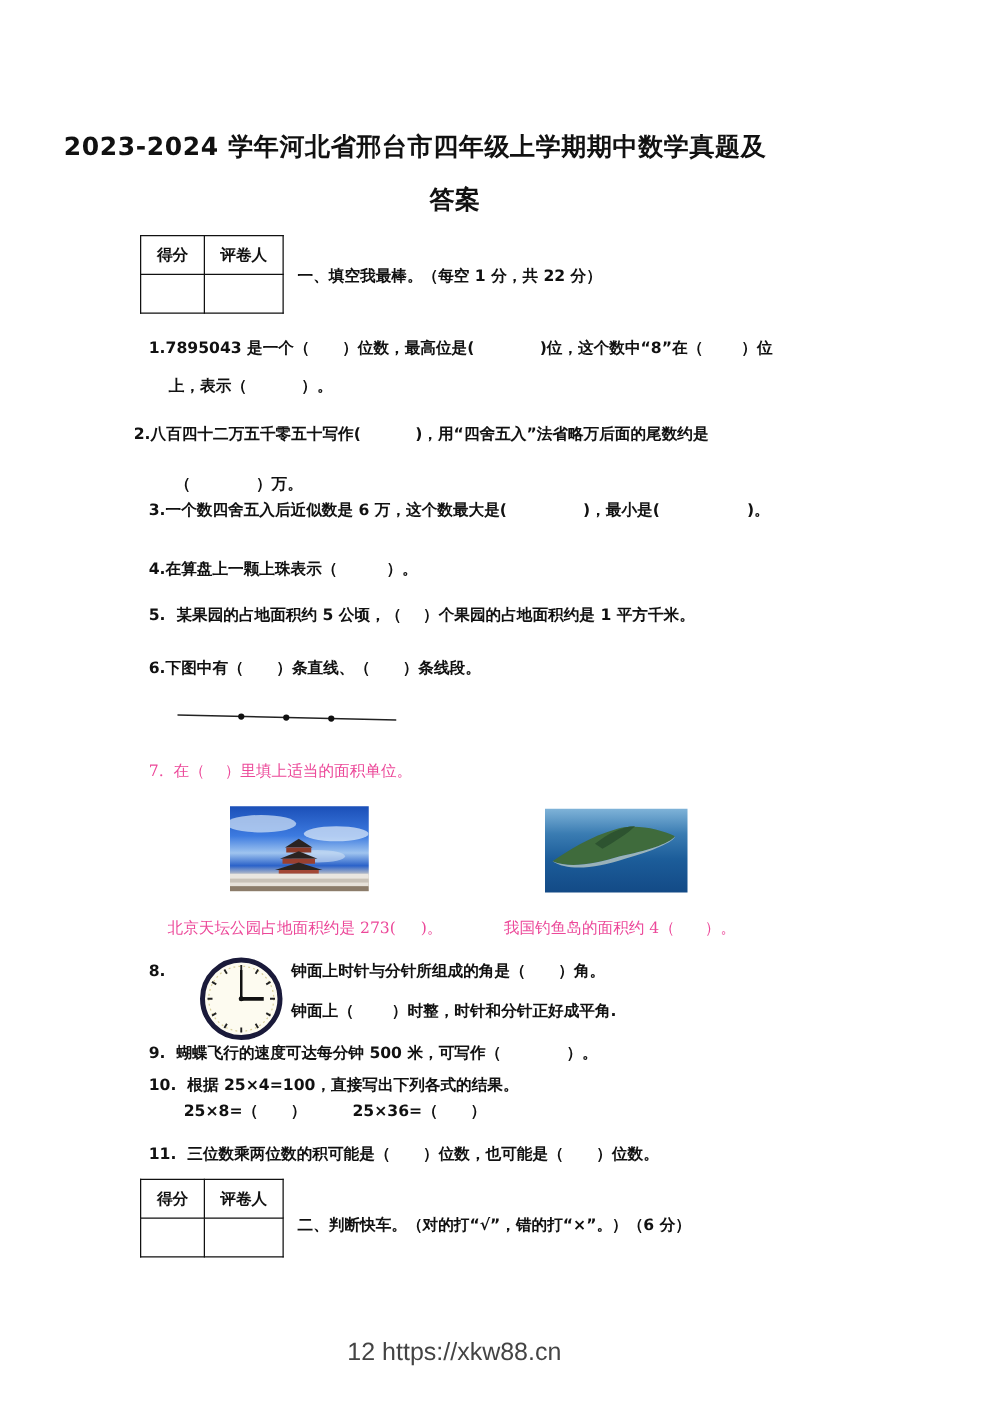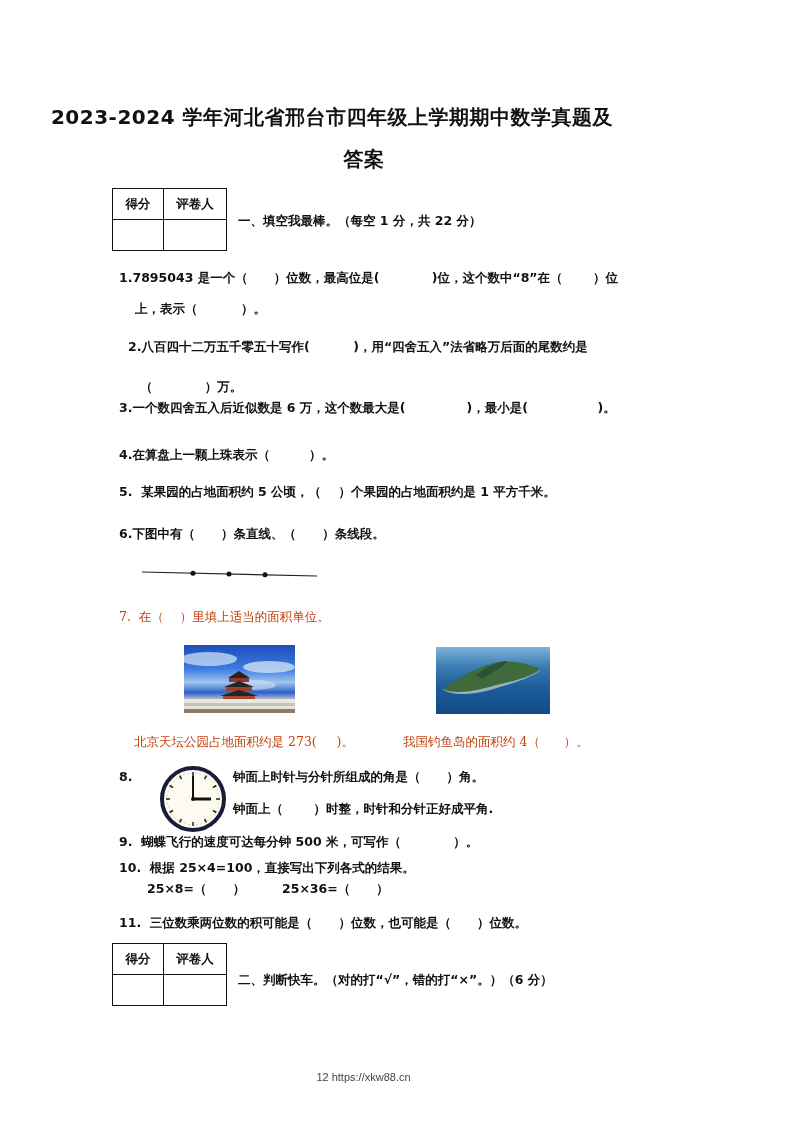--- a/index.html
+++ b/index.html
@@ -3,30 +3,30 @@
   <meta charset="utf-8">
   <style>
     html, body { margin: 0; padding: 0; background: #ffffff; }
     body { width: 793px; height: 1122px; position: relative; overflow: hidden;
            font-family: "DejaVu Serif", "Liberation Serif", serif; color: #111; }
     .abs { position: absolute; }
     .title { left: 0; width: 664px; text-align: center; font-size: 20px; font-weight: bold;
              letter-spacing: 0.5px; font-family: "DejaVu Sans", "Liberation Sans", sans-serif; }
     .q { font-size: 12.5px; white-space: pre; font-weight: bold;
          font-family: "DejaVu Sans", "Liberation Sans", sans-serif; }
-    .qlight { font-size: 12.5px; white-space: pre; font-weight: normal; color: #c2410c;
+    .qlight { font-size: 12.5px; white-space: pre; font-weight: normal; color: #ec4899;
               font-family: "DejaVu Serif", "Liberation Serif", serif; }
     table.score { border-collapse: collapse; position: absolute; padding-left: 24px; }
     table.score td { border: 1px solid #111; width: 50px; height: 30px; text-align: center;
                      font-size: 12.5px; font-weight: bold; padding: 0;
                      font-family: "DejaVu Sans", "Liberation Sans", sans-serif; }
     table.score td.w2 { width: 62px; }
     .section { font-size: 12.5px; font-weight: bold; white-space: pre;
                font-family: "DejaVu Sans", "Liberation Sans", sans-serif; }
-    .footer { left: 0; width: 727px; text-align: center; font-size: 11px; color: #444;
+    .footer { left: 0; width: 727px; text-align: center; font-size: 20px; color: #444;
               font-family: "Liberation Sans", "DejaVu Sans", sans-serif; }
     .photo1 { left: 184px; top: 645px; width: 111px; height: 68px;
               background: linear-gradient(180deg, #1b4fb8 0%, #3d7be0 35%, #9fc4ef 55%, #2b62c9 70%, #d8d2c8 82%, #a89a88 100%); overflow: hidden; }
     .photo2 { left: 436px; top: 647px; width: 114px; height: 67px;
               background: linear-gradient(180deg, #7fb3d8 0%, #3a7cb2 30%, #1c5d9a 60%, #134a86 100%); overflow: hidden; }
   </style>
 </head>
 <body>
 
 <div class="abs title" style="top:104px;">2023-2024 学年河北省邢台市四年级上学期期中数学真题及</div>
@@ -42,21 +42,21 @@
     <td></td>
     <td class="w2"></td>
   </tr>
 </tbody>
   </table>
 <div class="abs section" style="left:238px; top:213px;">一、填空我最棒。（每空 1 分，共 22 分）</div>
 
 <div class="abs q" style="left:119px; top:270px;">1.7895043 是一个（      ）位数，最高位是(            )位，这个数中“8”在（       ）位</div>
 <div class="abs q" style="left:135px; top:301px;">上，表示（          ）。</div>
 
-<div class="abs q" style="left:128px; top:339px;text-align:center;">2.八百四十二万五千零五十写作(          )，用“四舍五入”法省略万后面的尾数约是</div>
+<div class="abs q" style="left:107px; top:339px;text-align:center;">2.八百四十二万五千零五十写作(          )，用“四舍五入”法省略万后面的尾数约是</div>
 <div class="abs q" style="left:140px; top:379px;">（            ）万。</div>
 
 <div class="abs q" style="left:119px; top:400px;">3.一个数四舍五入后近似数是 6 万，这个数最大是(              )，最小是(                )。</div>
 <div class="abs q" style="left:119px; top:447px;">4.在算盘上一颗上珠表示（         ）。</div>
 <div class="abs q" style="left:119px; top:484px;">5.  某果园的占地面积约 5 公顷，（    ）个果园的占地面积约是 1 平方千米。</div>
 <div class="abs q" style="left:119px; top:526px;">6.下图中有（      ）条直线、（      ）条线段。</div>
 
 <svg class="abs" style="left:140px; top:566px;" width="180" height="16">
   <line x1="2" y1="6" x2="177" y2="10" stroke="#222" stroke-width="1.2"></line>
   <circle cx="53" cy="7.2" r="2.5" fill="#111"></circle>

